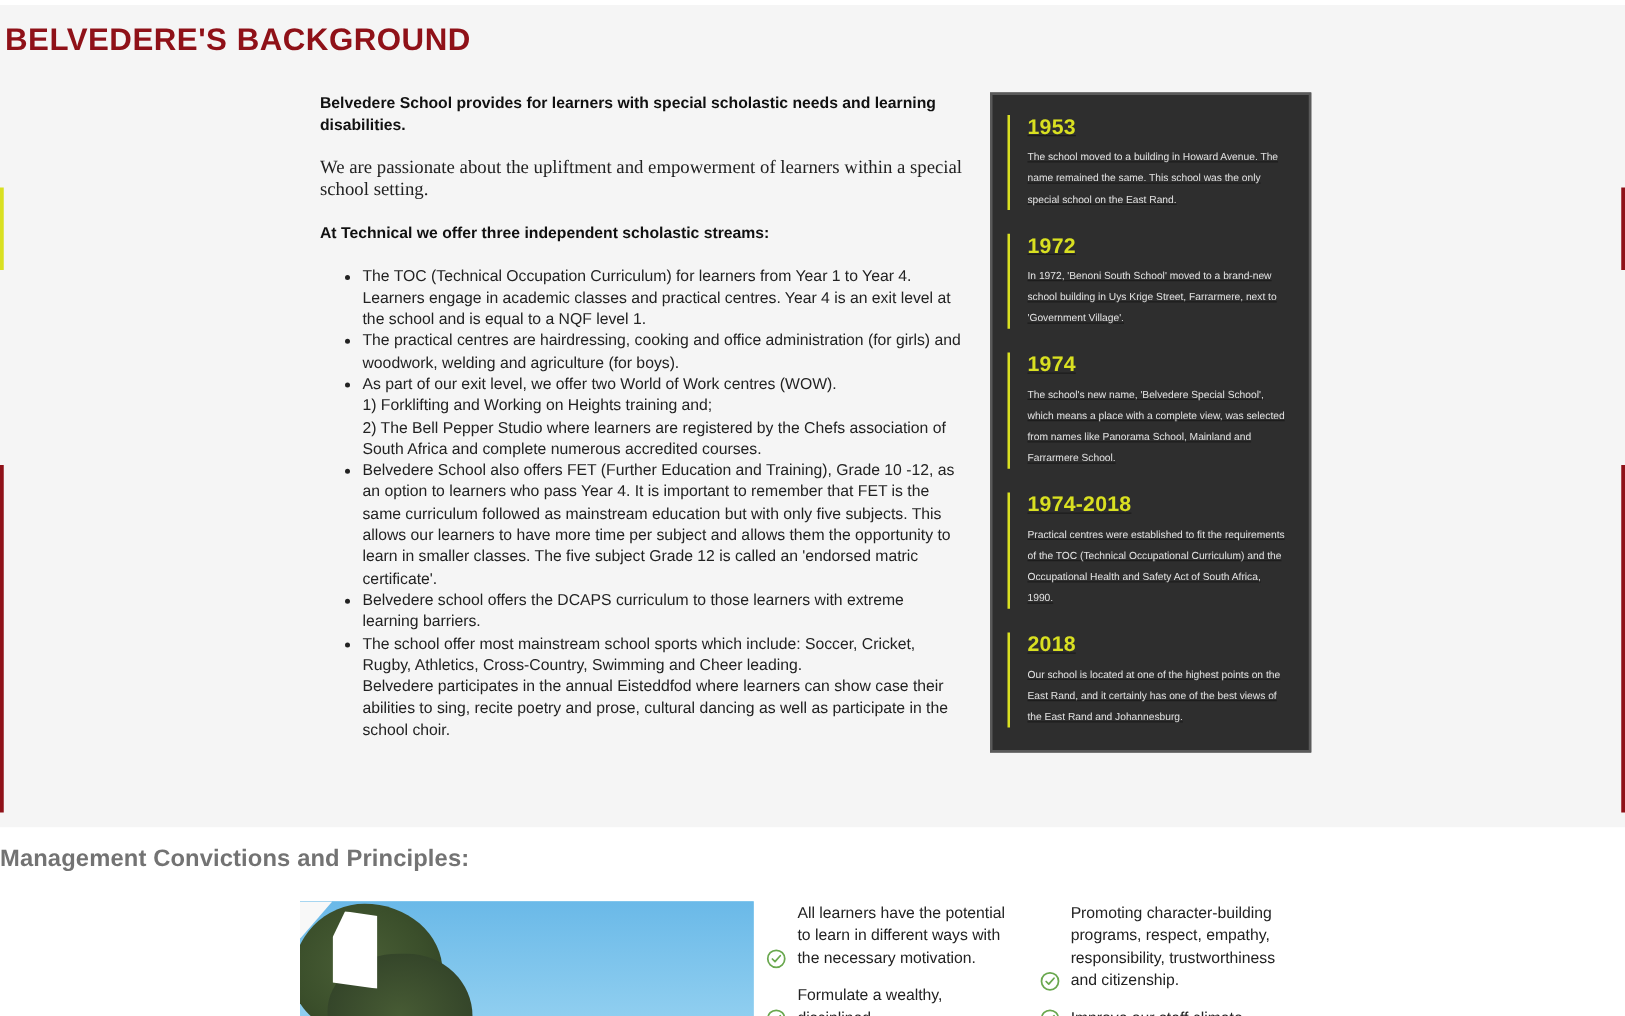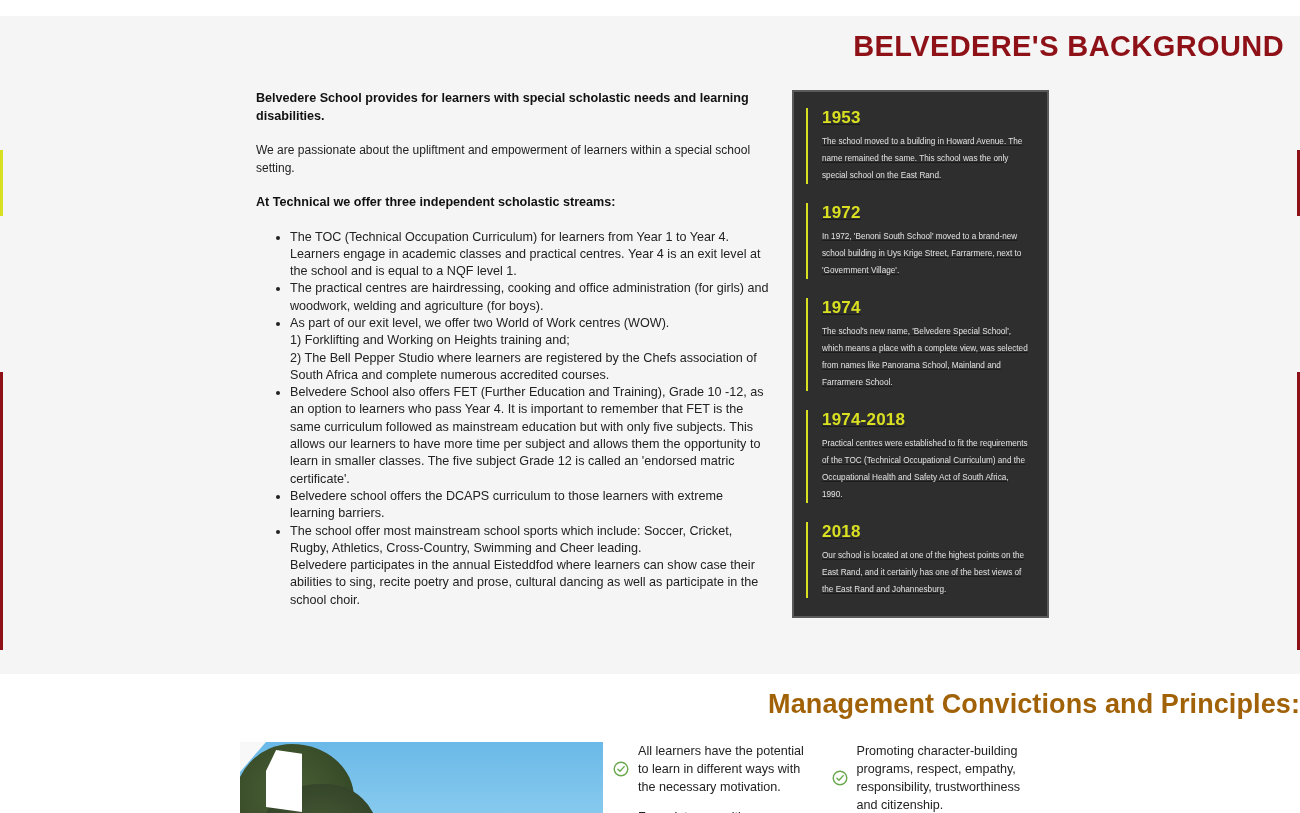--- a/index.html
+++ b/index.html
@@ -49,26 +49,26 @@
 
   
   .section-background {
     background: #f5f5f5;
     padding: 0;
     height: 658px;
     box-sizing: border-box;
     position: relative;
   }
   .page-title {
-    text-align: right;
+    text-align: left;
     color: #8f1118;
-    font-size: 29px;
+    font-size: 25px;
     font-weight: bold;
     letter-spacing: 0.4px;
-    margin: 16px;
+    margin: 4px;
     padding-top: 14px;
     text-transform: uppercase;
   }
 
   .content-row {
     display: flex;
     padding: 0 250px 0 256px;
     box-sizing: border-box;
     margin-top: 27px;
     align-items: flex-start;
@@ -82,24 +82,25 @@
     box-sizing: border-box;
   }
   .lead-bold {
     font-weight: bold;
     font-size: 12.6px;
     line-height: 17.5px;
     margin: 0 0 17px 0;
     color: #111;
   }
   .lead-normal {
-    font-size: 12px;
+    font-size: 15px;
     line-height: 17.5px;
     margin: 0 0 17px 0;
     color: #222;
+    font-family: Liberation Serif, serif;
   }
   .streams-bullets {
     margin: 0;
     padding-left: 34px;
     font-size: 12.6px;
     line-height: 17.3px;
     color: #222;
   }
   .streams-bullets li {
     margin-bottom: 0px;
@@ -141,23 +142,23 @@
     margin: 0;
   }
 
   
   .principles-section {
     background: #ffffff;
     padding-top: 15px;
     position: relative;
   }
   .principles-title {
-    text-align: right;
-    color: #a16207;
-    font-size: 27px;
+    text-align: left;
+    color: #737373;
+    font-size: 19px;
     font-weight: bold;
     margin: 0;
     letter-spacing: 0.1px;
   }
   .principles-row {
     display: flex;
     padding: 0 250px 0 240px;
     box-sizing: border-box;
     margin-top: 22px;
     align-items: flex-start;
@@ -216,21 +217,21 @@
     display: flex;
     flex: 1;
     padding-left: 10px;
   }
   .principles-column {
     flex: 1;
     padding-right: 18px;
   }
   .principle-item {
     display: flex;
-    align-items: center;
+    align-items: flex-end;
     margin-bottom: 12px;
   }
   .check-icon {
     flex: 0 0 16px;
     width: 16px;
     height: 16px;
     margin-right: 9px;
   }
   .check-icon svg {
     display: block;

